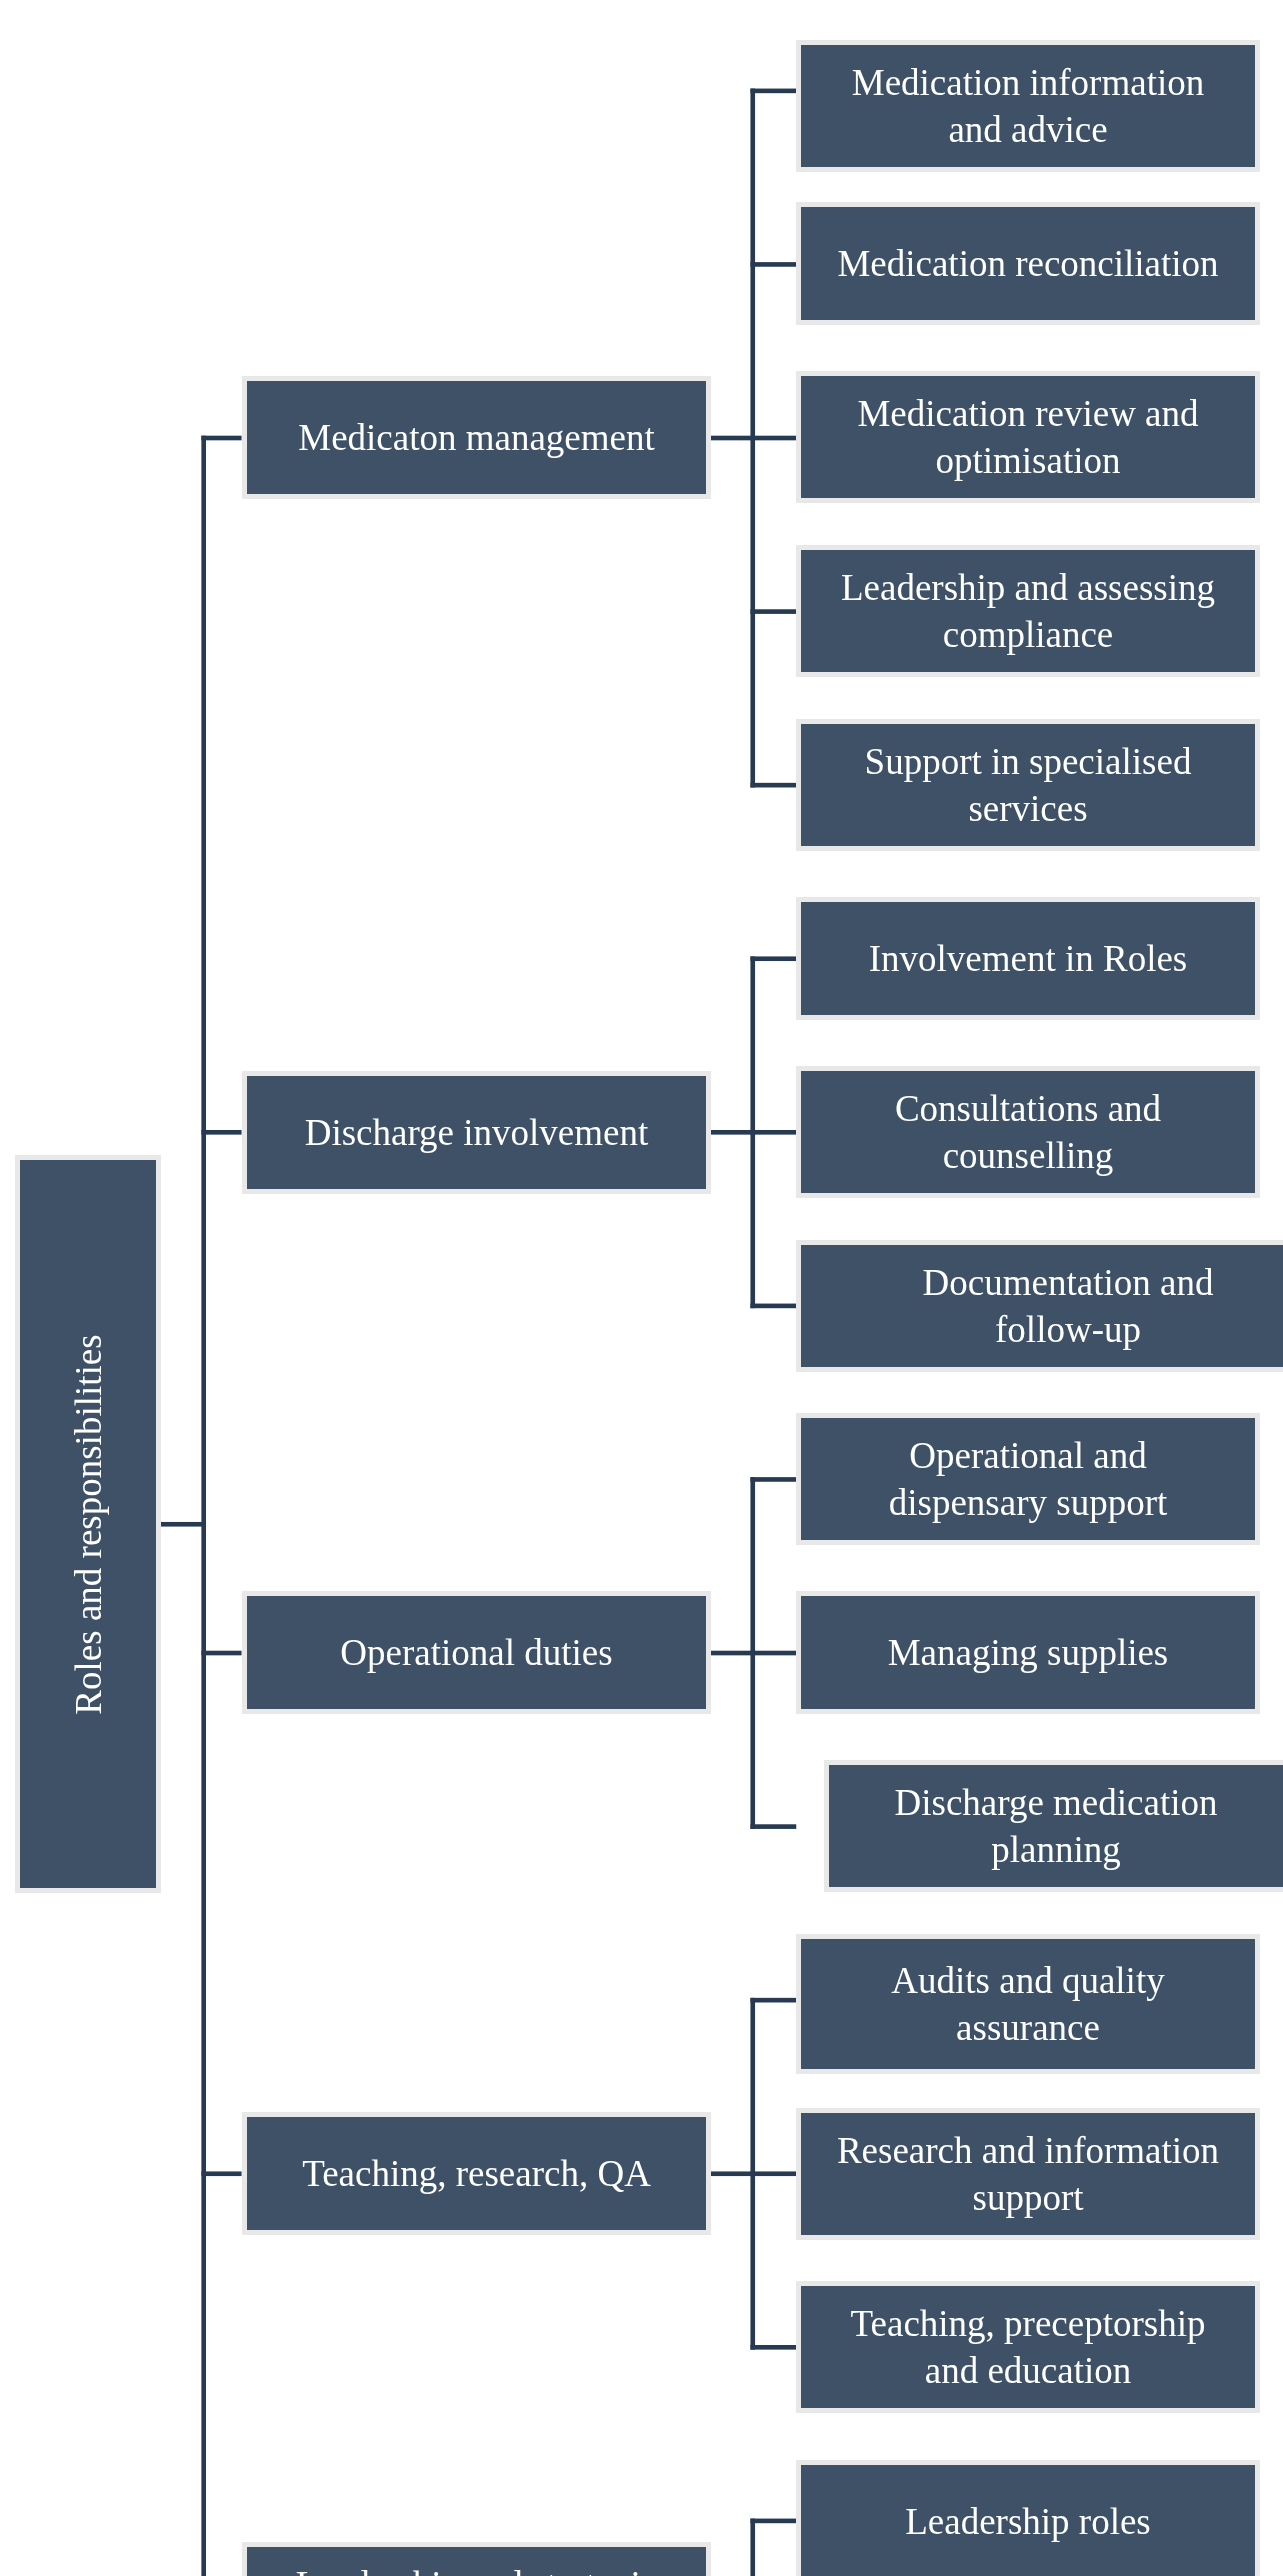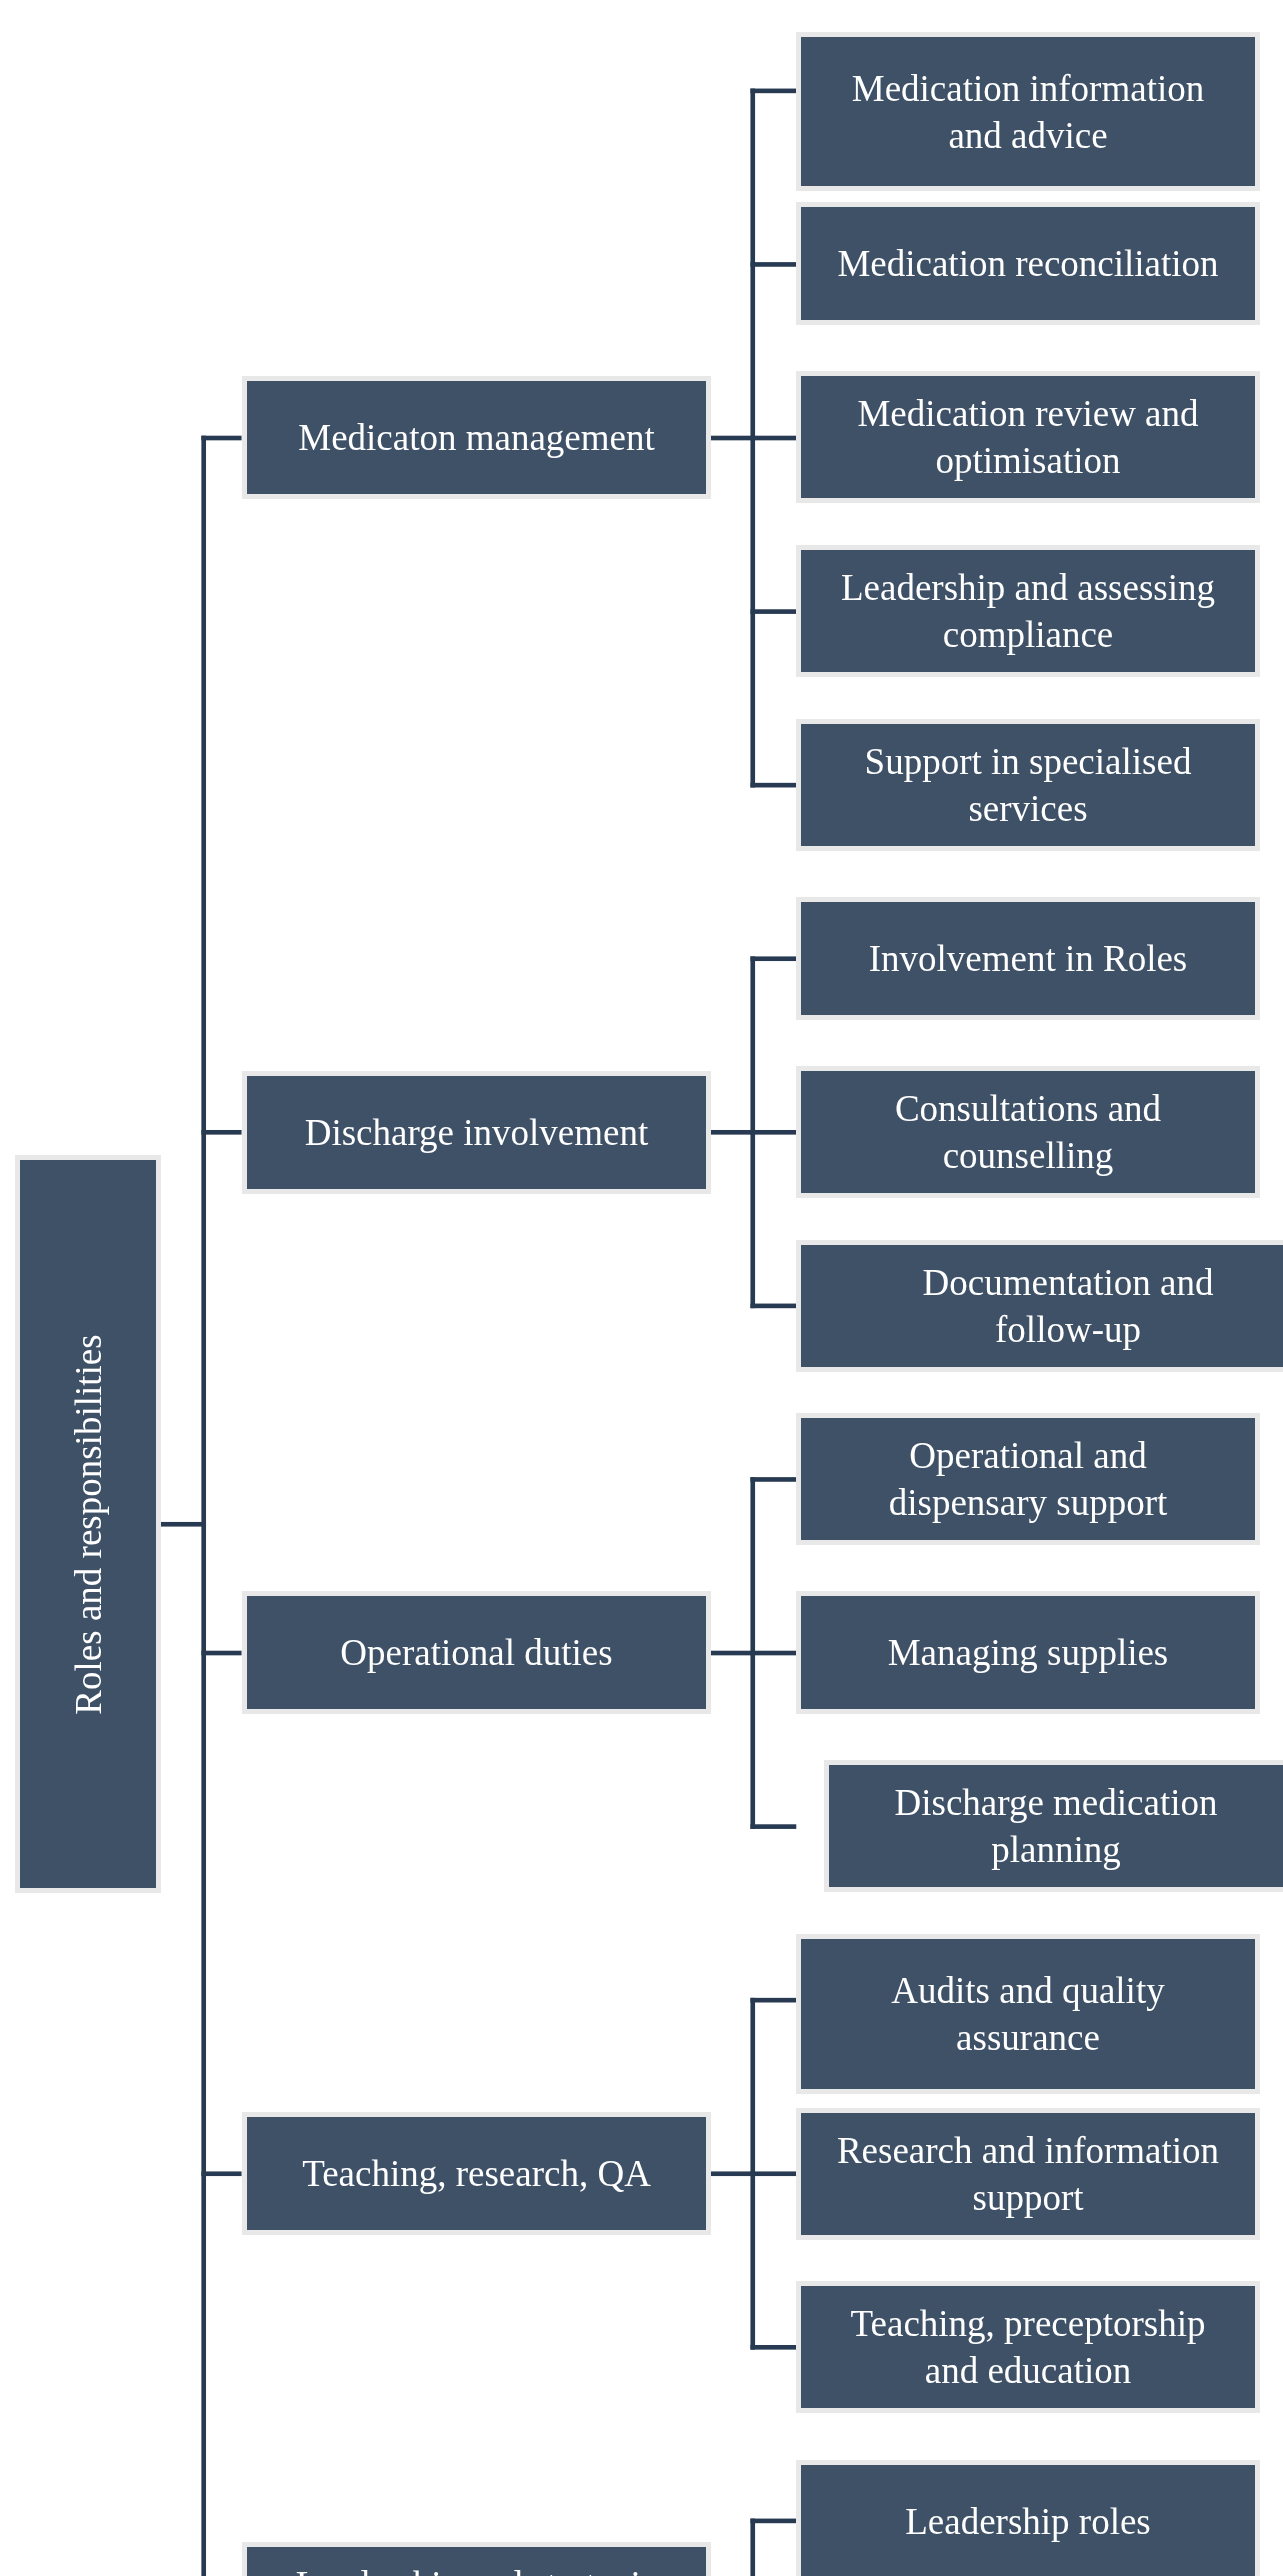--- a/index.html
+++ b/index.html
@@ -97,21 +97,21 @@
     <div class="label">Operational duties</div>
   </div>
   <div class="node" style="left:242px;top:2112px;width:469px;height:123px">
     <div class="label">Teaching, research, QA</div>
   </div>
   <div class="node" style="left:242px;top:2542px;width:469px;height:132px">
     <div class="label">Leadership and strategic
 roles</div>
   </div>
 
-  <div class="node" style="left:796px;top:32px;width:464px;height:159px">
+  <div class="node" style="left:796px;top:40px;width:464px;height:132px">
     <div class="label">Medication information
 and advice</div>
   </div>
   <div class="node" style="left:796px;top:202px;width:464px;height:123px">
     <div class="label">Medication reconciliation</div>
   </div>
   <div class="node" style="left:796px;top:371px;width:464px;height:132px">
     <div class="label">Medication review and
 optimisation</div>
   </div>
@@ -141,21 +141,21 @@
 dispensary support</div>
   </div>
   <div class="node" style="left:796px;top:1591px;width:464px;height:123px">
     <div class="label">Managing supplies</div>
   </div>
   <div class="node" style="left:824px;top:1760px;width:464px;height:132px">
     <div class="label">Discharge medication
 planning</div>
   </div>
 
-  <div class="node" style="left:796px;top:1934px;width:464px;height:160px">
+  <div class="node" style="left:796px;top:1934px;width:464px;height:140px">
     <div class="label">Audits and quality
 assurance</div>
   </div>
   <div class="node" style="left:796px;top:2108px;width:464px;height:132px">
     <div class="label">Research and information
 support</div>
   </div>
   <div class="node" style="left:796px;top:2281px;width:464px;height:132px">
     <div class="label">Teaching, preceptorship
 and education</div>

